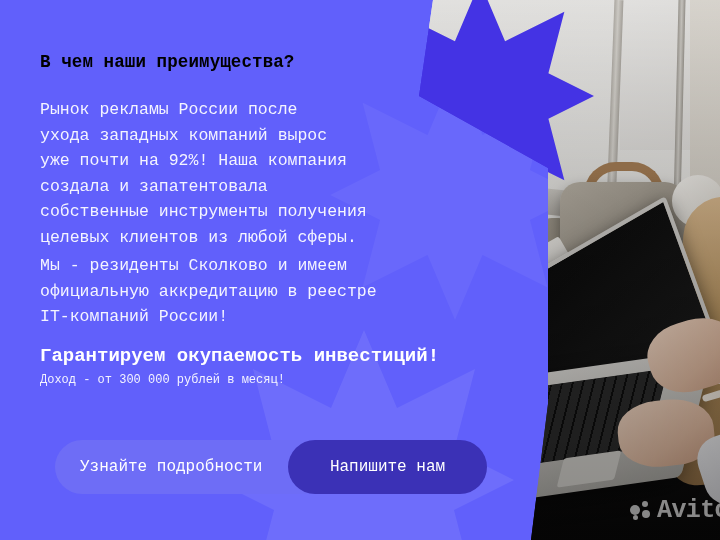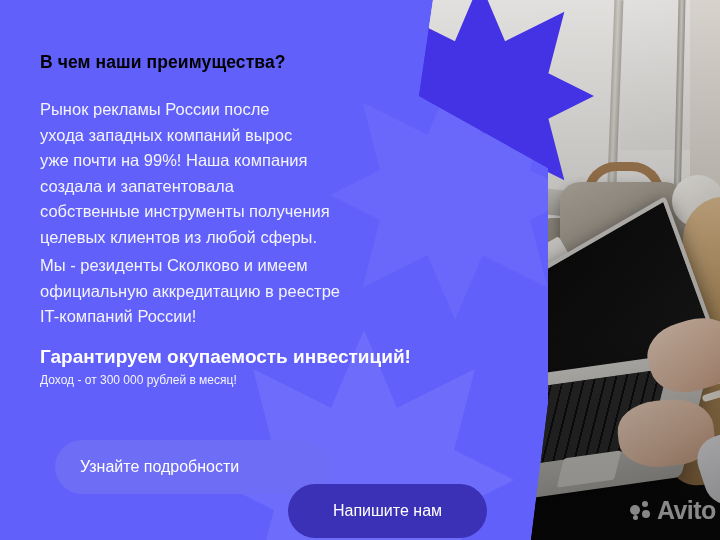--- a/index.html
+++ b/index.html
@@ -5,20 +5,21 @@
 <style>
   html,body{margin:0;padding:0;}
   body{
     width:720px;height:540px;overflow:hidden;
     font-family:"Liberation Sans","DejaVu Sans",sans-serif;
     background:#111;
   }
   #banner{
     position:relative;width:720px;height:540px;overflow:hidden;
     background:#1b1a1a;
+    font-family:Liberation Mono, monospace;
   }
 
   
   .photo{position:absolute;inset:0;overflow:hidden;background:#151515;}
   .ph-wall{position:absolute;left:0;top:0;width:720px;height:300px;
     background:linear-gradient(175deg,#f1f0ee 0%,#e8e7e4 55%,#dedcd8 100%);}
   .ph-winframe-v{position:absolute;background:#c9c6c0;}
   .ph-winframe-v.a{left:610px;top:0;width:9px;height:232px;
     background:linear-gradient(90deg,#b6b2ab,#d9d6d0 45%,#aeaaa3);transform:rotate(2.2deg);}
   .ph-winframe-v.b{left:676px;top:0;width:7px;height:205px;
@@ -126,21 +127,21 @@
   #income-line{position:absolute;left:40px;top:368px;font-size:12px;line-height:25px;
     color:#f4f4ff;white-space:nowrap;}
 
   
   #btn-details{position:absolute;left:55px;top:440px;width:275px;height:54px;
     border-radius:27px;background:#6E6DF6;border:none;cursor:pointer;
     color:#ffffff;font-size:16px;font-family:inherit;text-align:left;
     padding:0 0 0 25px;box-sizing:border-box;}
   #btn-write{position:absolute;left:288px;top:440px;width:199px;height:54px;
     border-radius:27px;background:#3B31B6;border:none;cursor:pointer;
-    color:#fff;font-size:16px;font-family:inherit;margin-top:44px;}
+    color:#fff;font-size:16px;font-family:inherit;}
 
   
   #avito{position:absolute;left:630px;top:498px;display:flex;align-items:center;gap:5px;
     opacity:.62;}
   #avito .dots{position:relative;width:22px;height:20px;}
   #avito .dots i{position:absolute;border-radius:50%;background:#d7d7d7;display:block;}
   #avito .dots i:nth-child(1){left:0;top:4px;width:10px;height:10px;}
   #avito .dots i:nth-child(2){left:12px;top:0;width:6px;height:6px;}
   #avito .dots i:nth-child(3){left:12px;top:9px;width:8px;height:8px;}
   #avito .dots i:nth-child(4){left:3px;top:14px;width:5px;height:5px;}
@@ -193,21 +194,21 @@
 
   <div id="panel-clip">
     <div id="panel"></div>
     <div class="star star8" id="star-watermark2"></div>
     <div class="star star8" id="star-watermark"></div>
 
     <div id="headline">В чем наши преимущества?</div>
 
     <div class="para" id="para1">Рынок рекламы России после
 ухода западных компаний вырос
-уже почти на 99%! Наша компания
+уже почти на 92%! Наша компания
 создала и запатентовала
 собственные инструменты получения
 целевых клиентов из любой сферы.</div>
 
     <div class="para" id="para2">Мы - резиденты Сколково и имеем
 официальную аккредитацию в реестре
 IT-компаний России!</div>
 
     <div id="bold-line">Гарантируем окупаемость инвестиций!</div>
     <div id="income-line">Доход  - от 300 000 рублей в месяц!</div>

